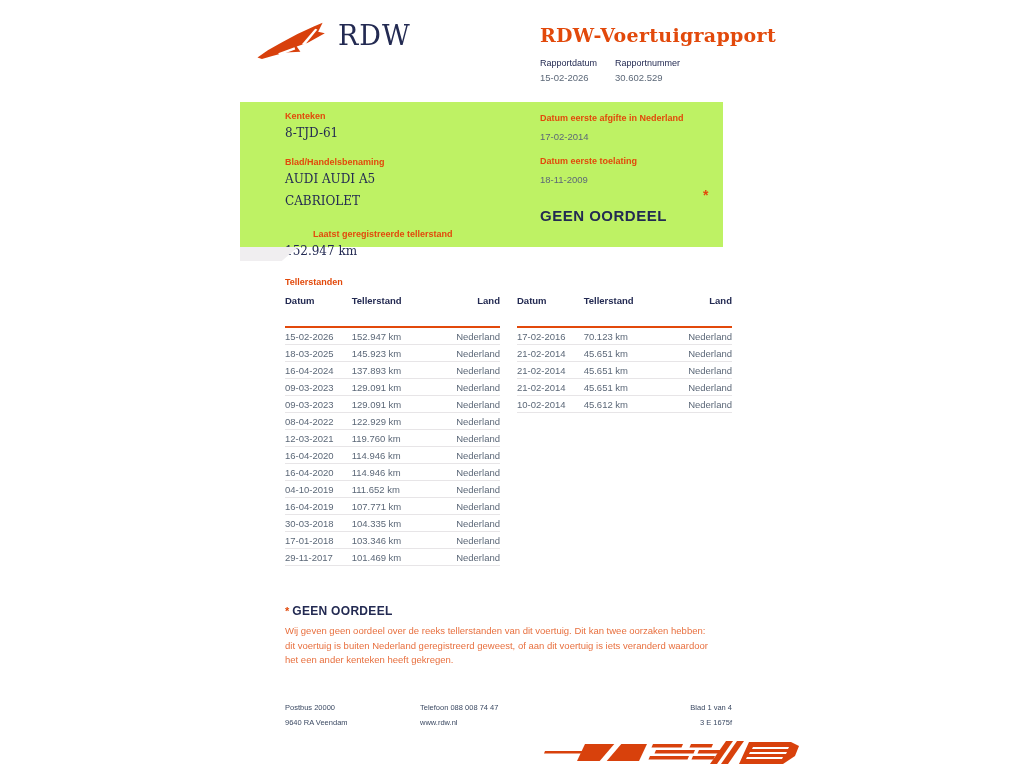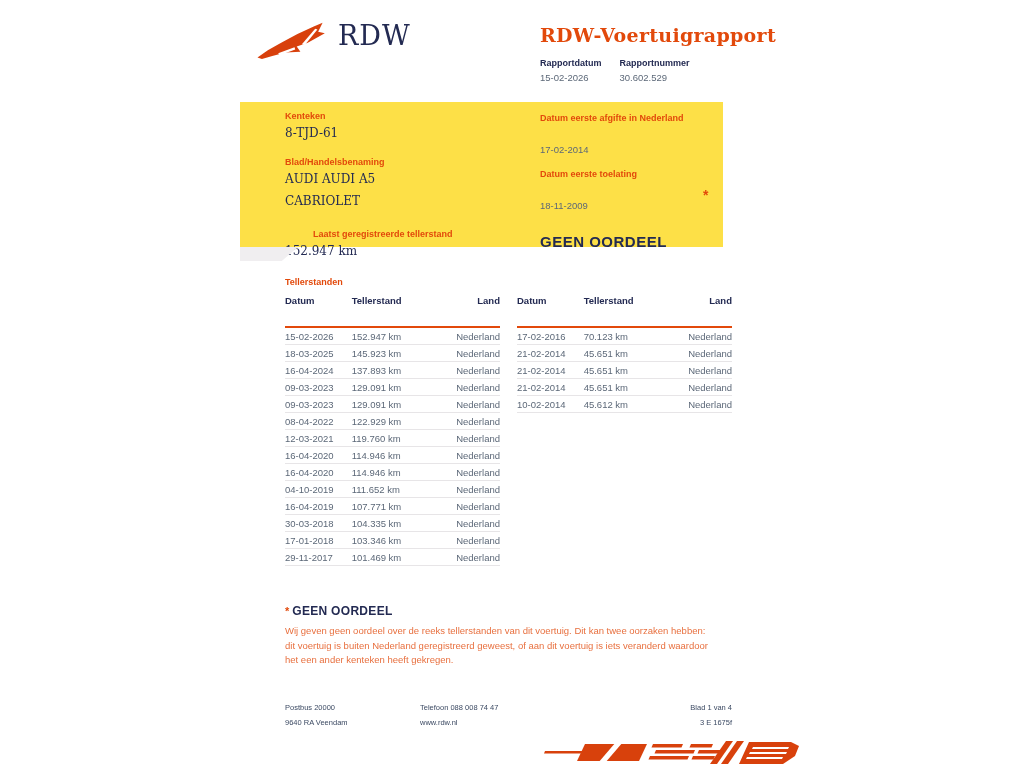--- a/index.html
+++ b/index.html
@@ -16,39 +16,39 @@
     font-family:"DejaVu Serif", serif; font-size:27px; color:#232a52;
     letter-spacing:1px; margin-left:8px; margin-top:-2px;
   }
   .title-block { position:absolute; left:540px; top:24px; width:240px; }
   .report-title {
     font-family:"DejaVu Serif", serif; font-weight:bold; font-size:19px;
     color:#e2490b; letter-spacing:0.3px;
   }
   .report-meta { display:flex; margin-top:12px; }
   .meta-col { margin-right:18px; }
-  .meta-label { font-size:9px; font-weight:bold; color:#232a52; }
+  .meta-label { font-size:9px; font-weight:normal; color:#232a52; }
   .meta-value { font-size:9.5px; color:#5c6878; margin-top:4px; }
   
   .vehicle-box {
     position:absolute; left:240px; top:102px; width:483px; height:145px;
-    background:#fde047;
+    background:#bef264;
   }
   .vehicle-box::after { 
     content:""; position:absolute; left:0; top:145px; width:58px; height:14px;
     background:#f0eef0; clip-path:polygon(0 0, 100% 0, 72% 100%, 0 100%);
   }
   .vb-col-left  { position:absolute; left:45px;  top:9px; width:250px; }
   .vb-col-right { position:absolute; left:300px; top:11px; width:170px; }
   .field-label { font-size:9px; font-weight:bold; color:#e2490b; }
   .field-value-big {
     font-family:"DejaVu Serif", serif; font-size:12px; color:#232a52;
     margin-top:2px; line-height:20px;
   }
-  .field-value-sm { font-size:9.5px; color:#5c6878; margin-top:21px; }
+  .field-value-sm { font-size:9.5px; color:#5c6878; margin-top:8px; }
   .mt14 { margin-top:14px; }
   .mt18 { margin-top:18px;padding-left:28px; }
   .verdict {
     font-size:15px; font-weight:bold; color:#232a52; letter-spacing:0.5px;
     margin-top:22px;
   }
   .verdict-star {
     position:absolute; left:463px; top:85px; color:#e2490b;
     font-size:14px; font-weight:bold;
   }

